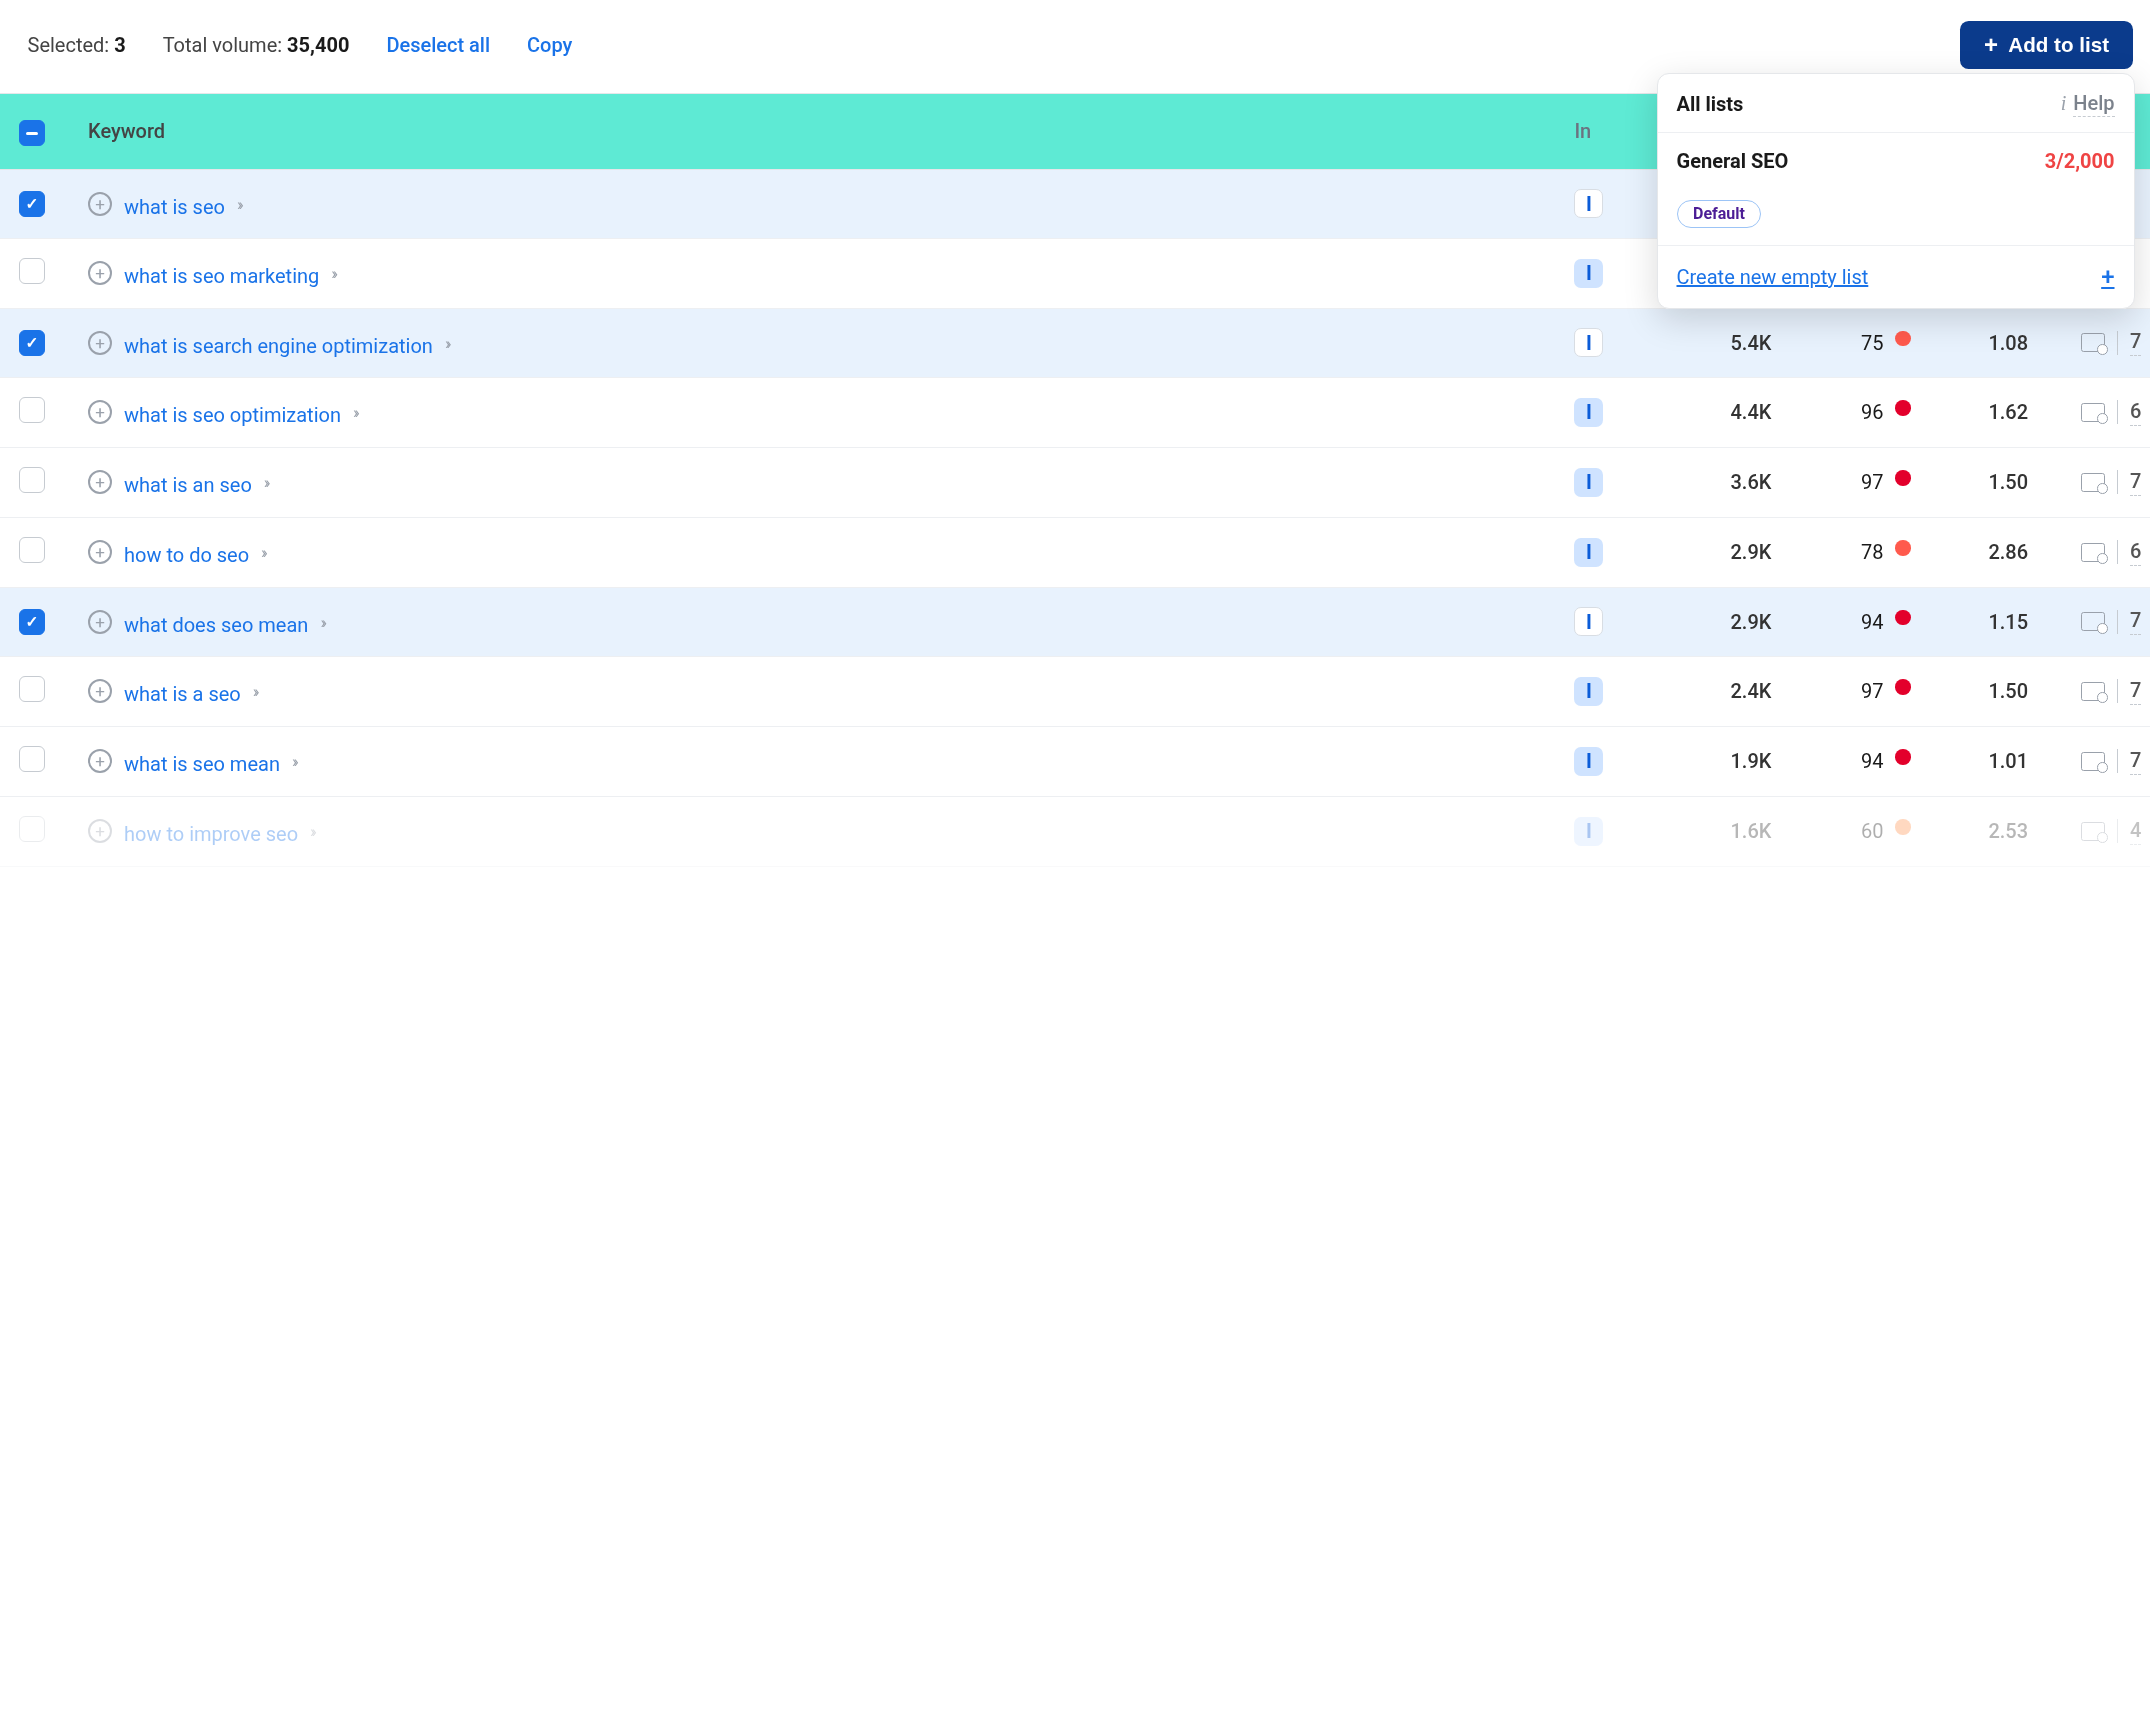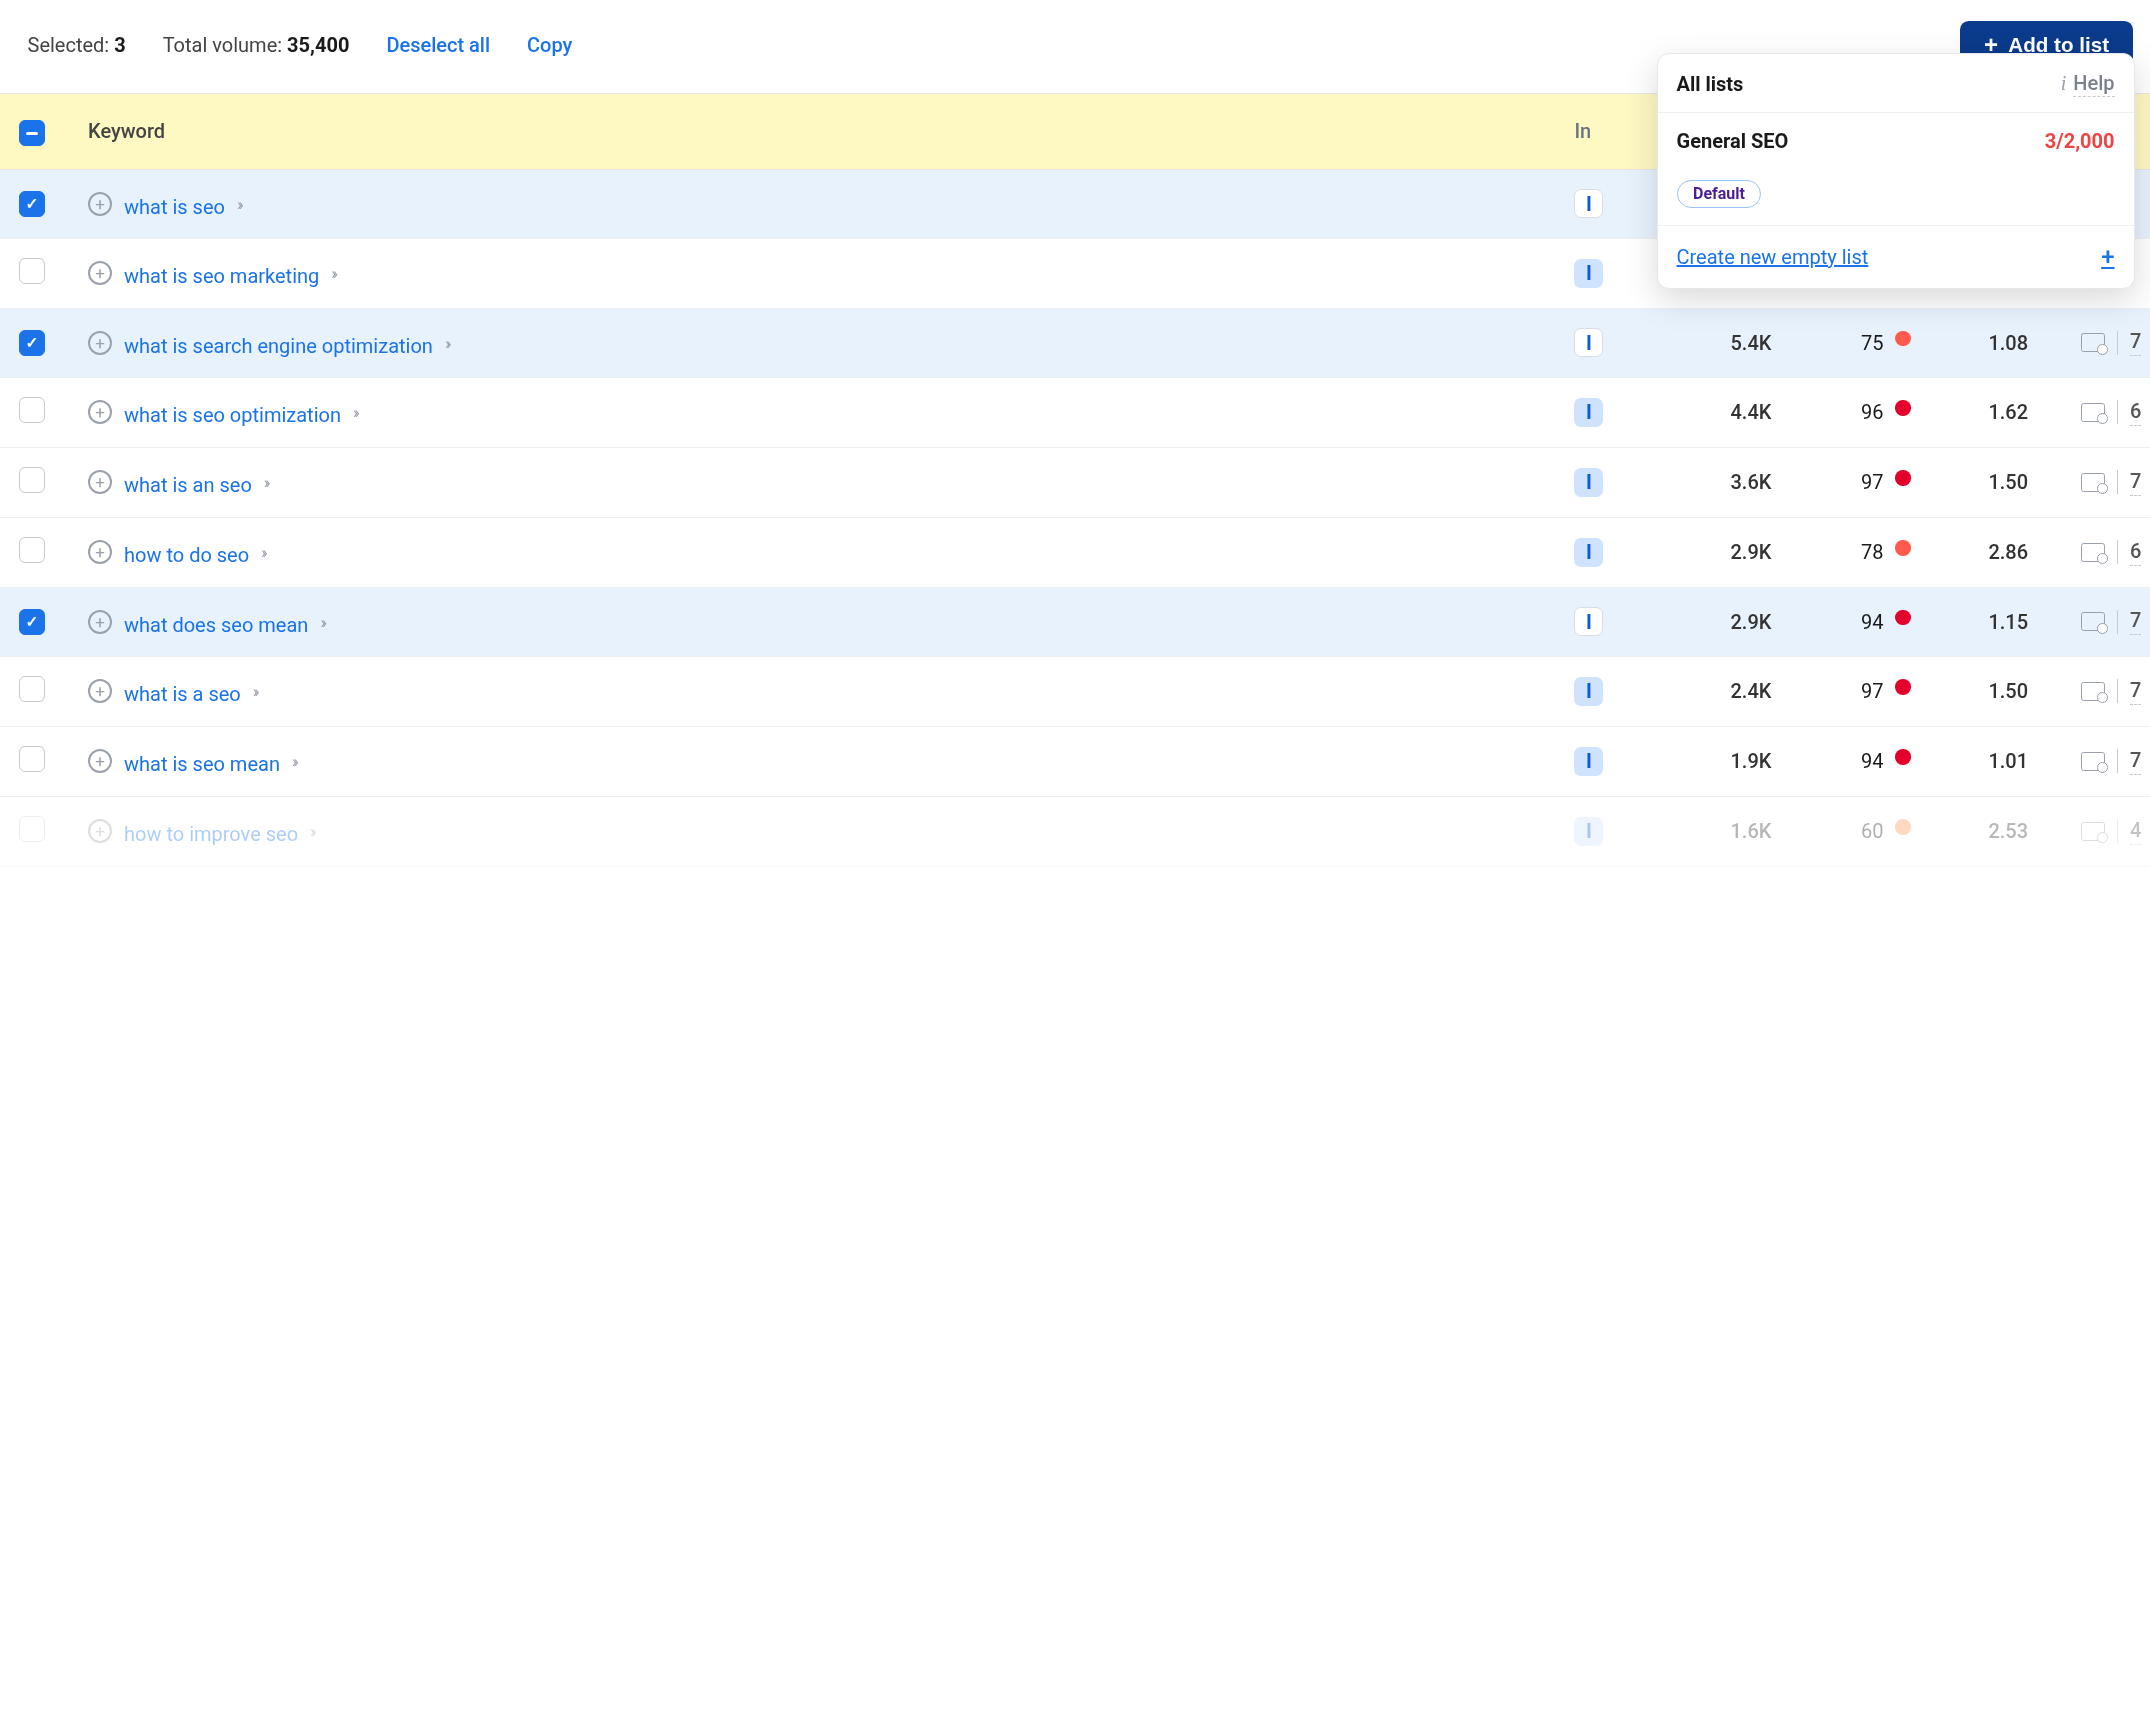--- a/index.html
+++ b/index.html
@@ -39,21 +39,21 @@
     gap: 10.3px;
     cursor: pointer;
   }
   .plus-icon { font-size: 24px; line-height: 1; }
 
   
   .table-header {
     display: grid;
     grid-template-columns: 69px 1fr 103px 120px 129px 112px 103px;
     align-items: center;
-    background: #fef9c3;
+    background: #5eead4;
     border-top: 0.9px solid #e5e7ea;
     border-bottom: 0.9px solid #e5e7ea;
     padding: 22.4px 8.6px 22.4px 19px;
     color: #6b7380;
     font-weight: 500;
   }
   .table-header .col-keyword { color: #444; }
 
   .checkbox {
     width: 26px; height: 26px;
@@ -131,21 +131,21 @@
     width:8.6px; height:8.6px; border:1.7px solid #9aa1ab; border-radius:50%; background:#fff;
   }
   .serp-divider{ width:0.9px; height:24px; background:#c6cbd1; margin:0 3.4px; }
   .serp-count{
     color:#555; font-weight:500; border-bottom:1.7px dashed #c6cbd1; padding-bottom:1.7px;
   }
 
   
   .dropdown {
     position: absolute;
-    top: 53px;
+    top: 73px;
     right: 15.5px;
     width: 478px;
     background: #fff;
     border-radius: 12px;
     box-shadow: 0 10.3px 34px rgba(0,0,0,0.15);
     overflow: hidden;
     border: 0.9px solid #e5e7ea;
   }
   .dd-header {
     display:flex; align-items:center; justify-content:space-between;

